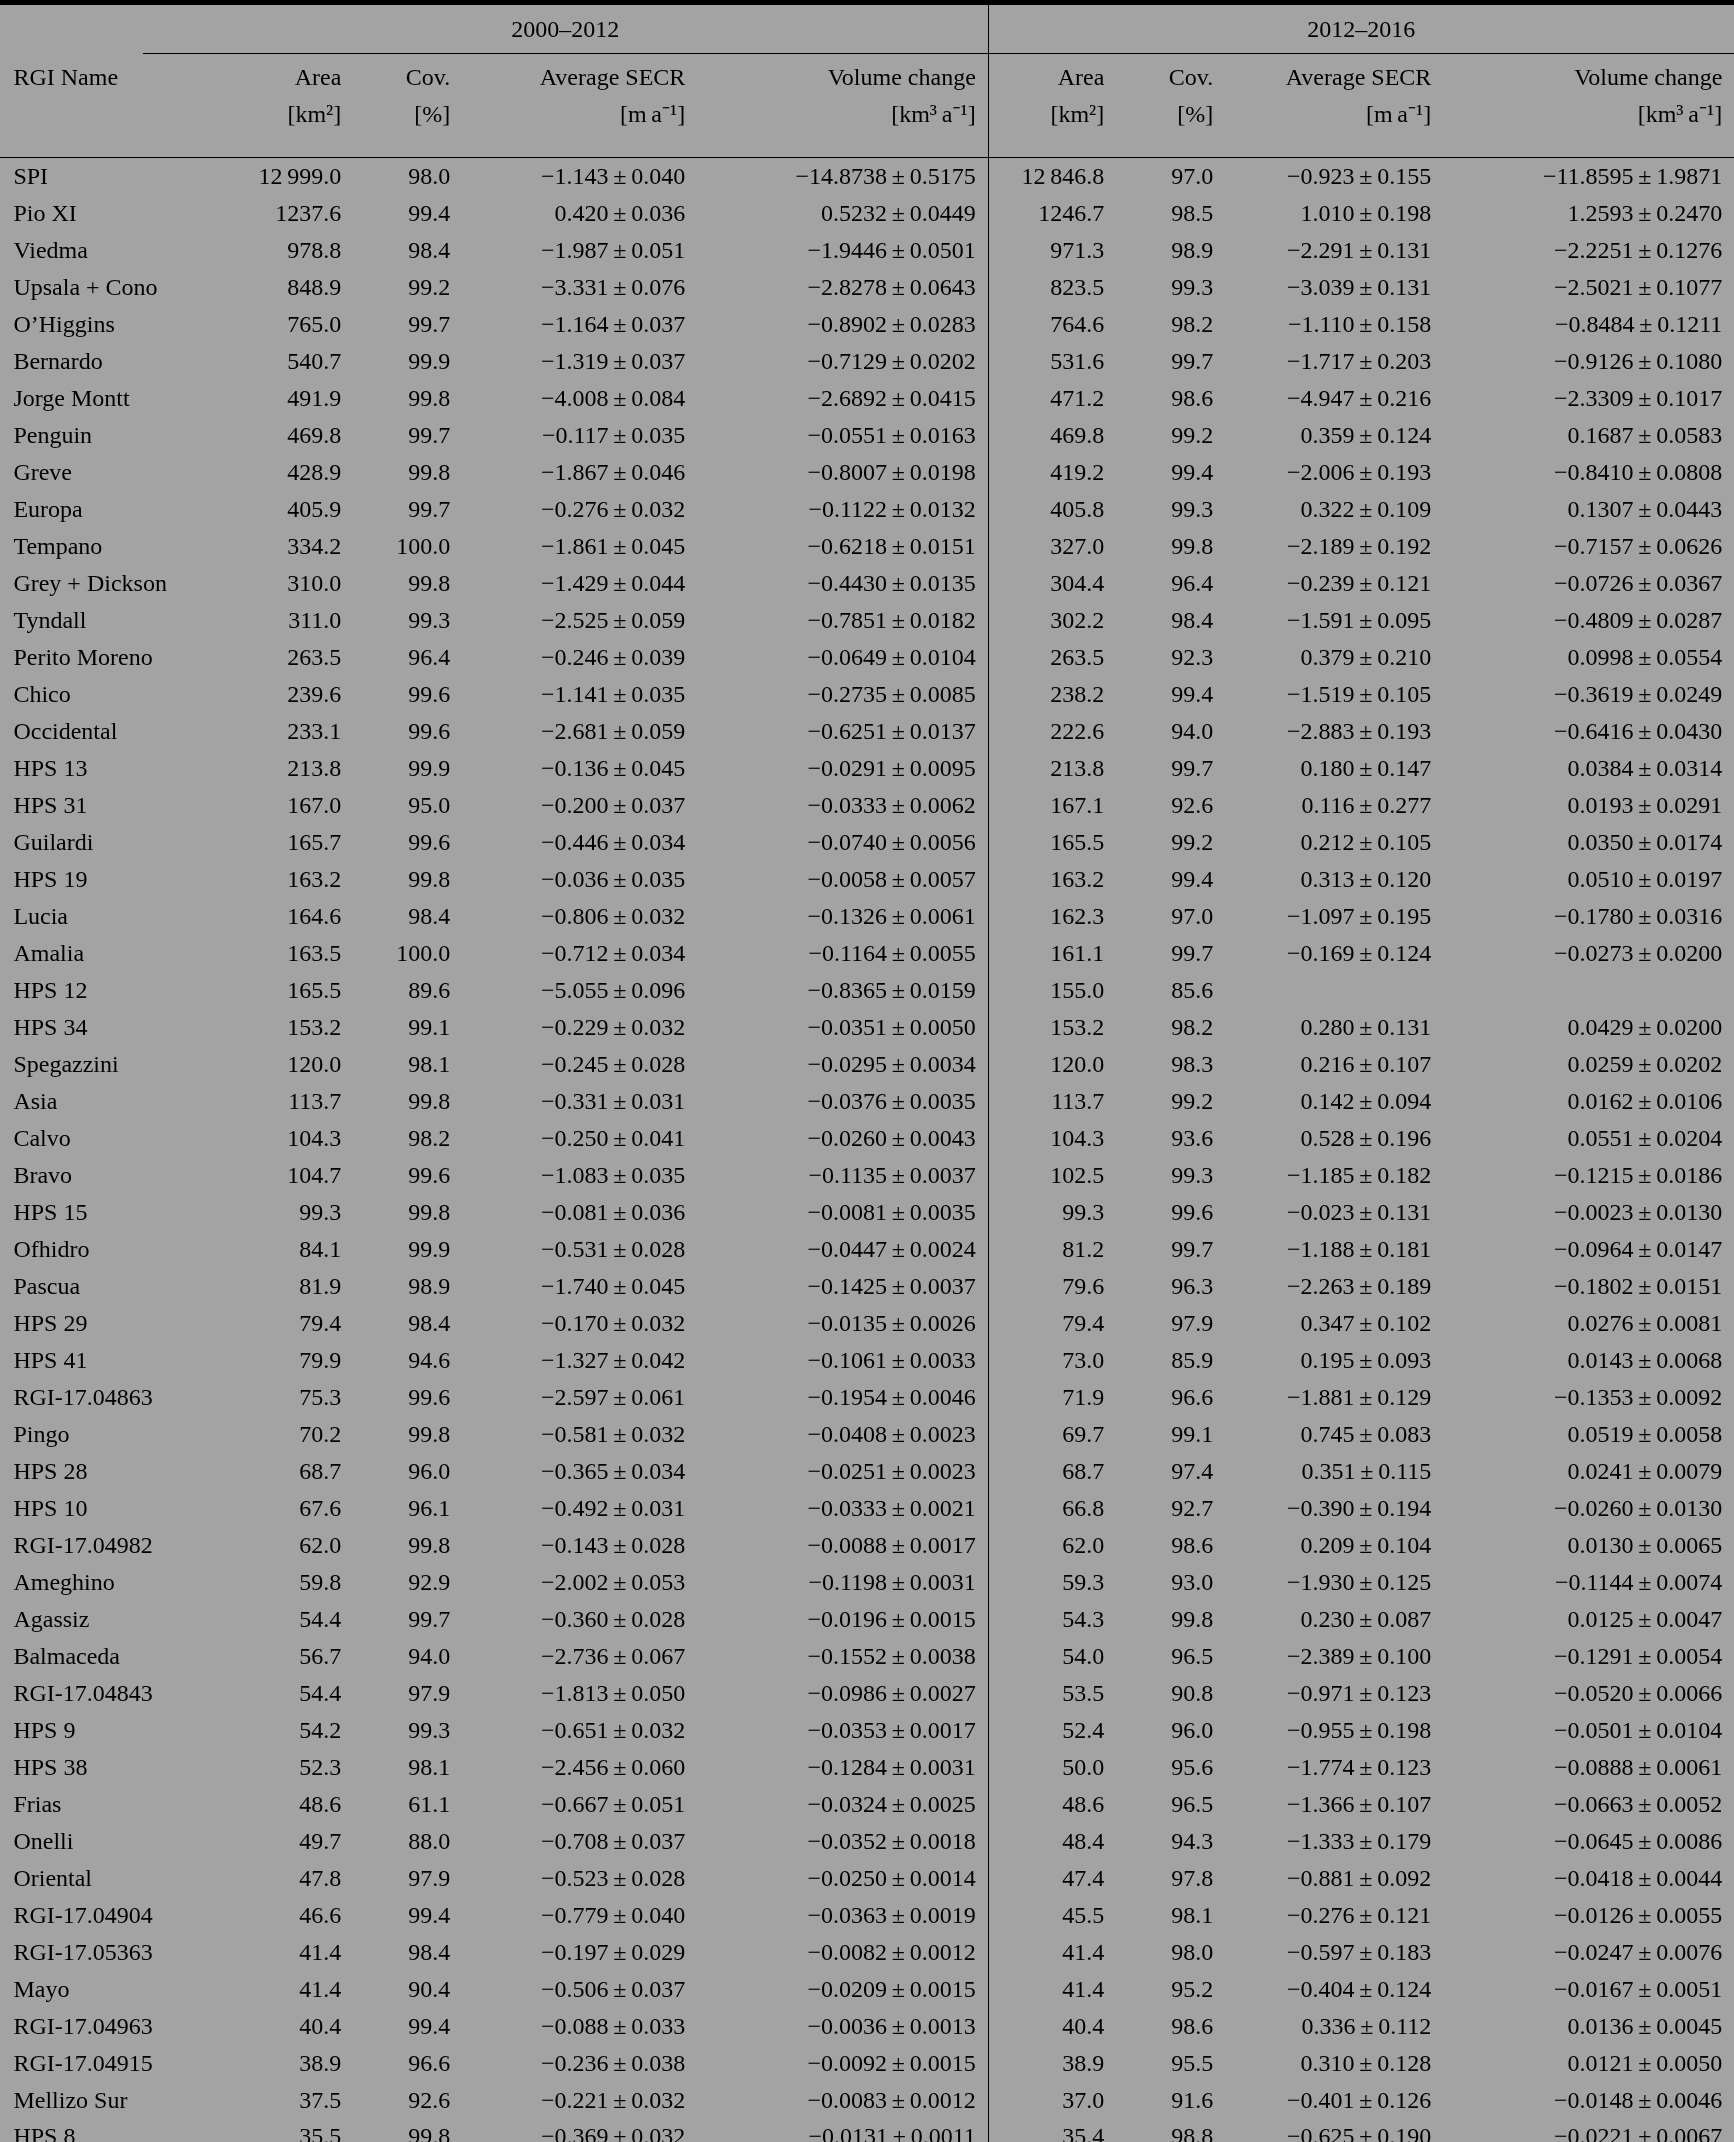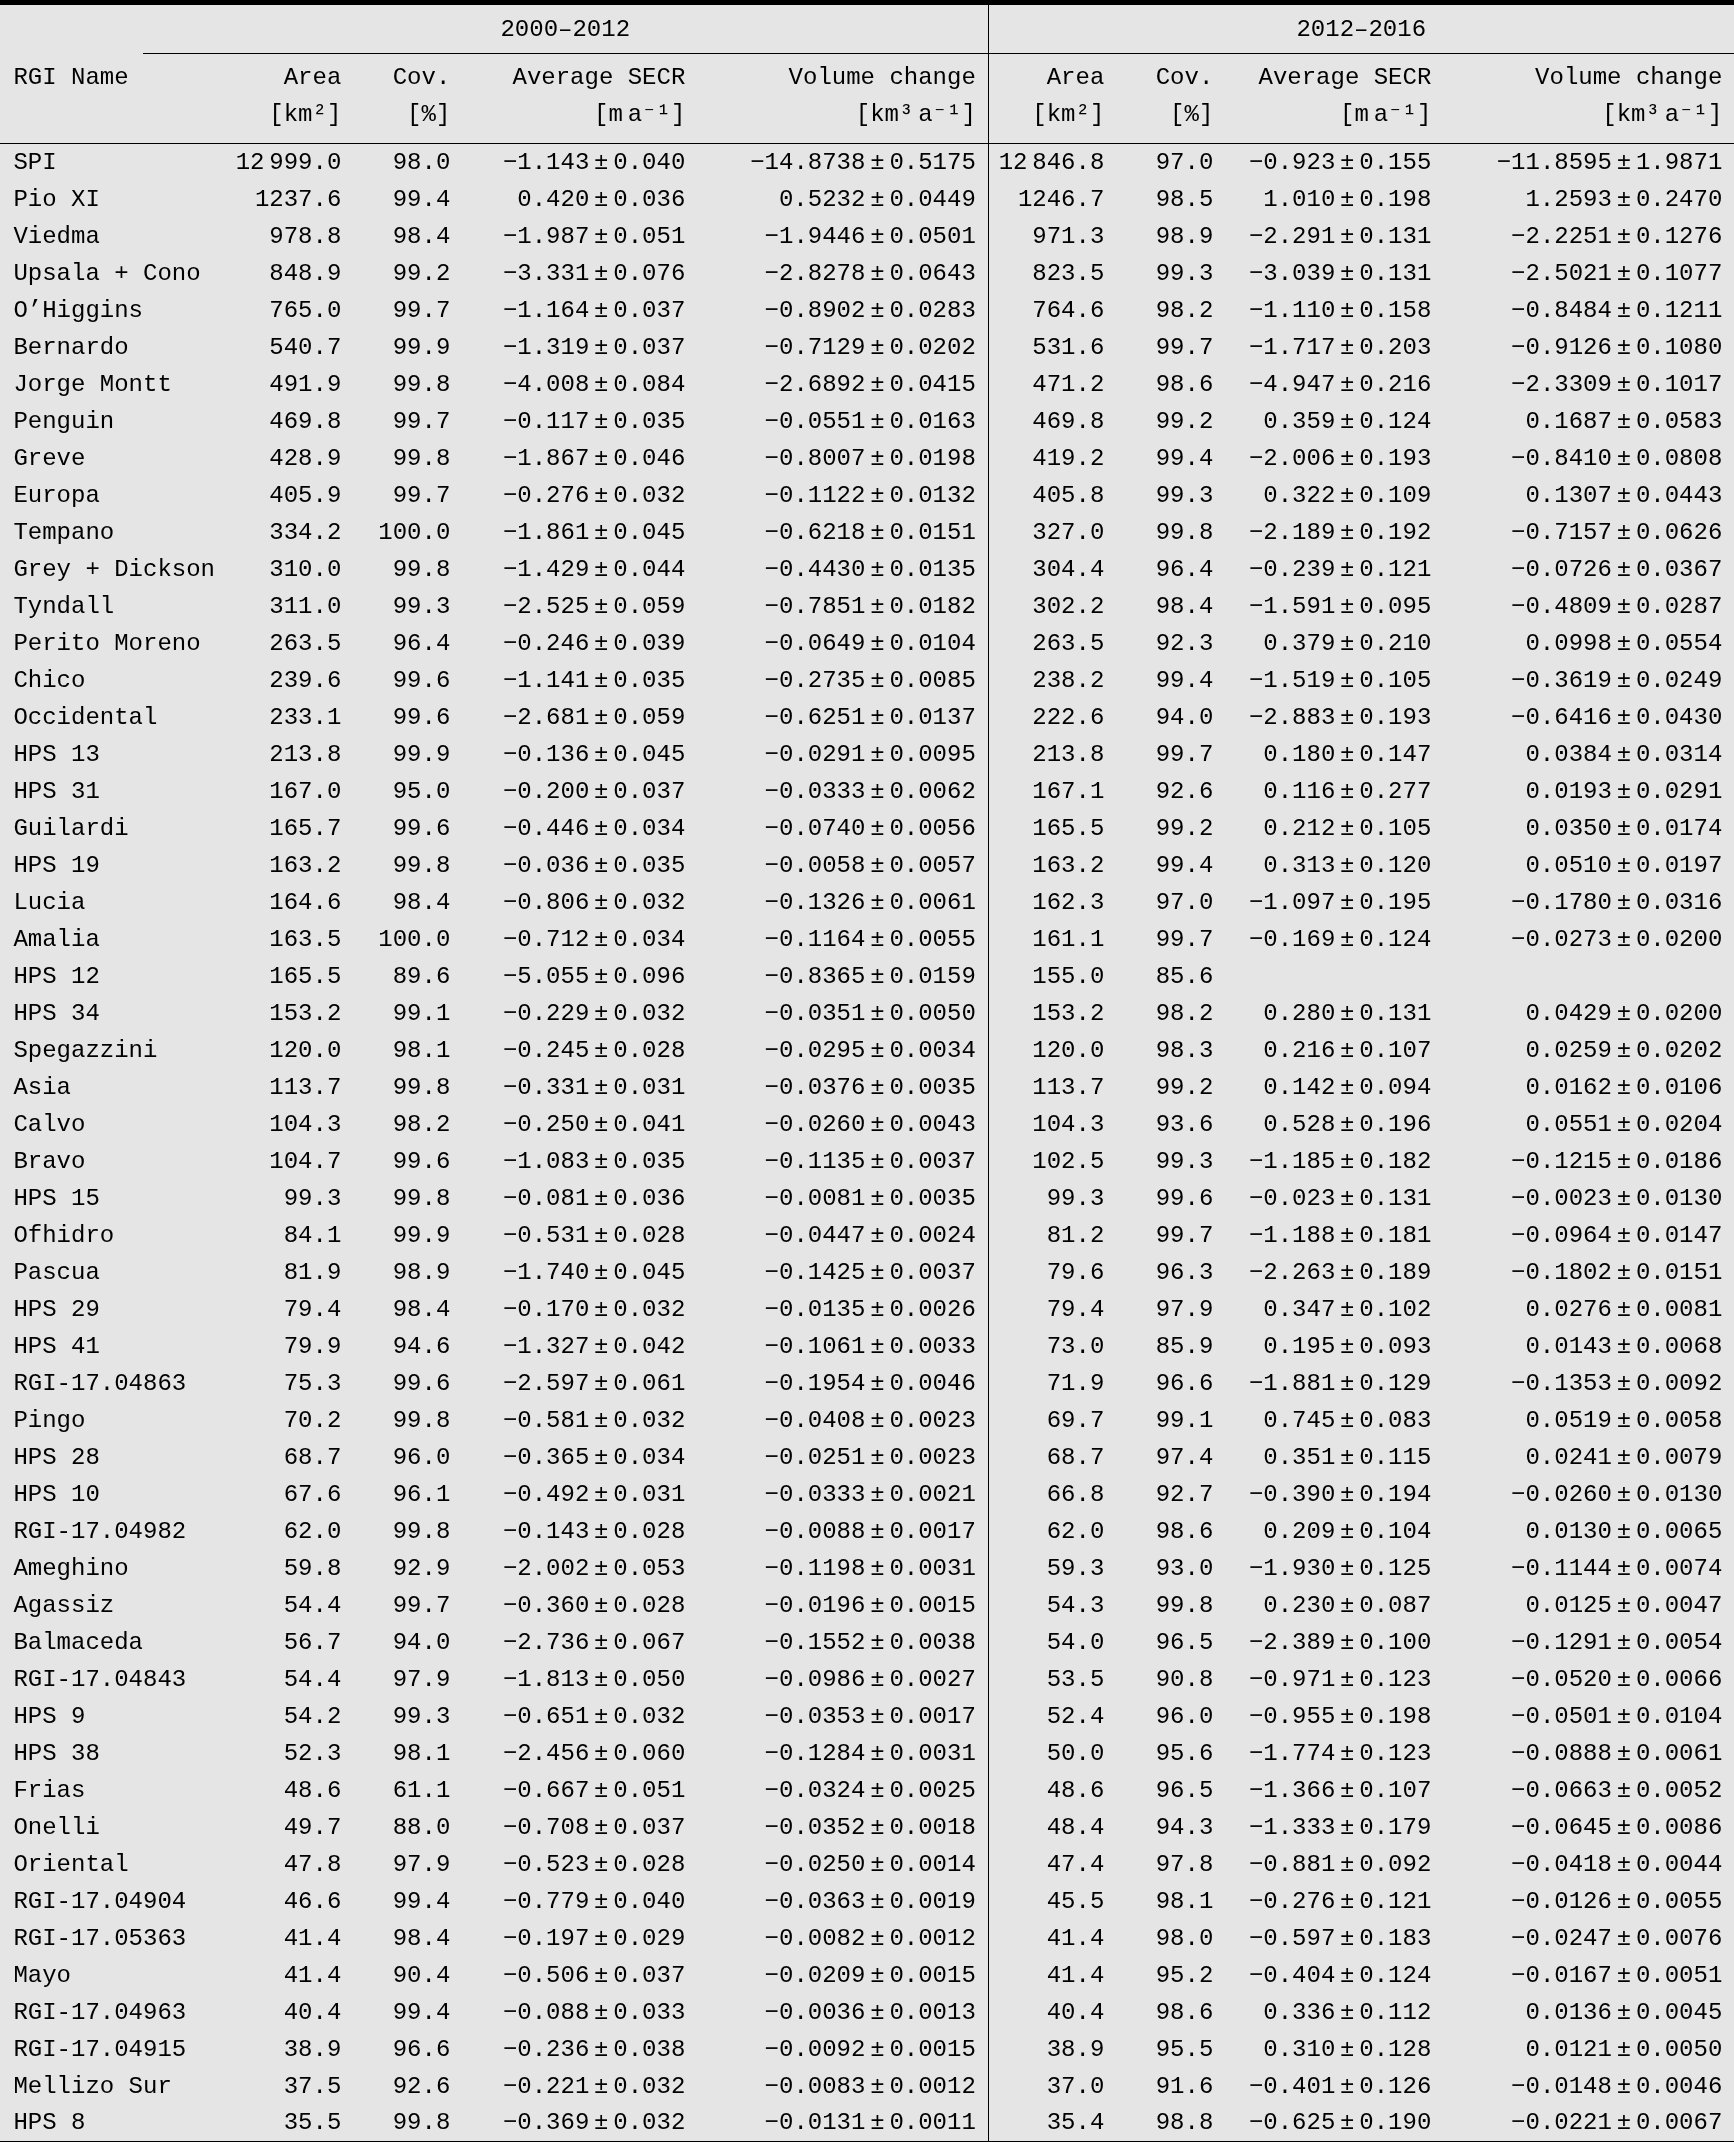--- a/index.html
+++ b/index.html
@@ -1,38 +1,38 @@
 <!DOCTYPE html>
 <html style="font-size:13.4px"><head>
 <meta charset="utf-8">
 <style>
   html, body { margin: 0; padding: 0; background: #ffffff; }
   .page {
     width: 1734px;
     height: 2142px;
-    background: #e5e5e5;
+    background: #a3a3a3;
     box-sizing: border-box;
     overflow: hidden;
-    font-family: Liberation Mono, monospace;
+    font-family: Liberation Serif, serif;
     color: #000000;
   }
   table.glacier {
     width: 1734px;
     border-collapse: collapse;
     table-layout: fixed;
     font-size: 24px;
     color: #000000;
     border-top: 5.9px solid #000000;
   }
   th, td { padding: 0; font-weight: normal; }
   .num  { text-align: right; padding-right: 11.7px; white-space: nowrap; }
   .name { text-align: left;  padding-left: 13.4px; white-space: nowrap; }
   tr.period-row th { height: 48px; vertical-align: middle; }
   tr.period-row th.group { text-align: center; border-bottom: 1.7px solid #000000; }
-  tr.cols-row th { vertical-align: bottom; padding-top: 5px; padding-bottom: 10px; border-bottom: 1.7px solid #000000; }
+  tr.cols-row th { vertical-align: bottom; padding-top: 5px; padding-bottom: 24px; border-bottom: 1.7px solid #000000; }
   .hdr-label { line-height: 37px; }
   .hdr-unit  { line-height: 37px; min-height: 37px; }
   tbody tr { height: 37px; }
   tbody td { vertical-align: middle; }
   .divider { border-left: 1.7px solid #000000; }
   tfoot td.footrule { border-top: 1.7px solid #000000; border-bottom: 5.9px solid #000000; height: 5.9px; }
 </style>
 </head>
 <body>
 

